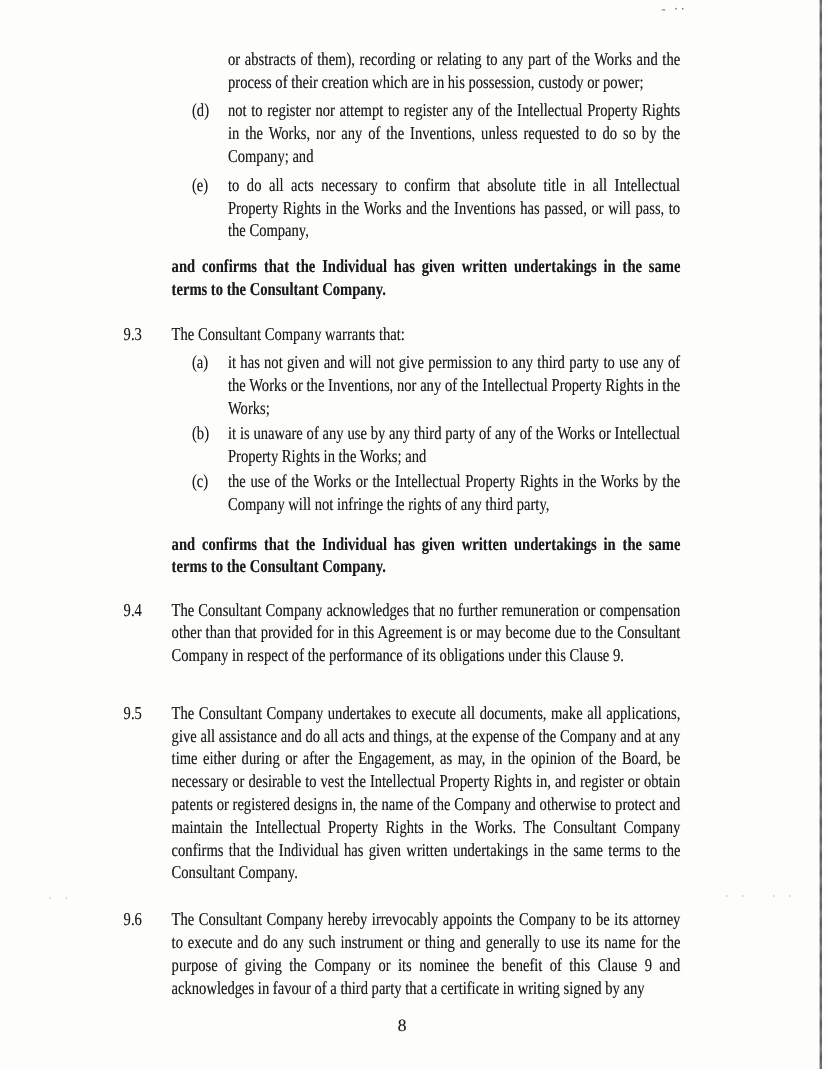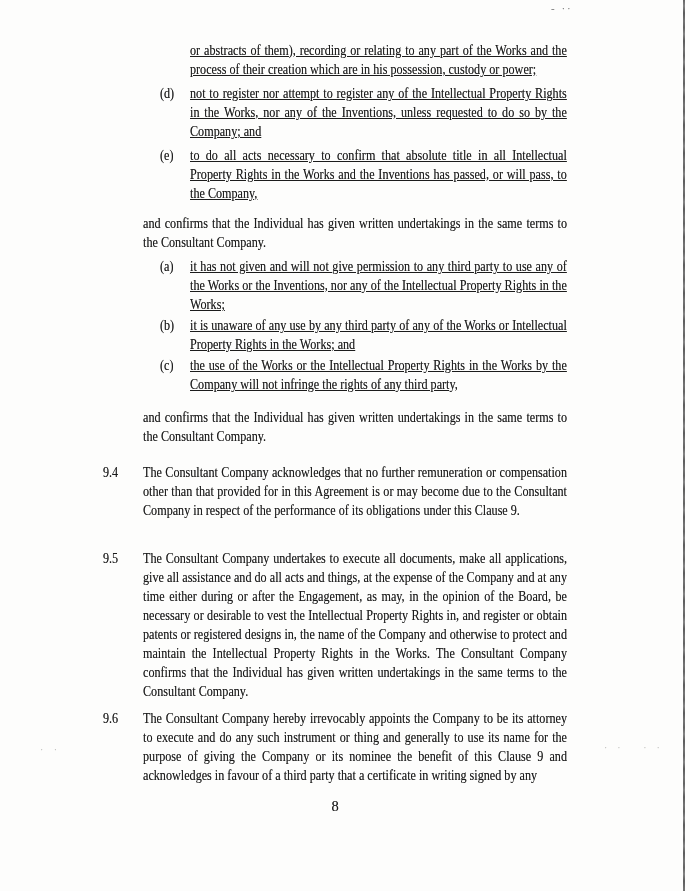--- a/index.html
+++ b/index.html
@@ -17,31 +17,31 @@
     width: 464px;
     font-size: 15.2px;
     line-height: 19px;
     text-shadow: 0 0 0.5px rgba(40,40,40,0.55);
   }
   .row { display: flex; align-items: flex-start; }
   .num { width: 40px; flex: none; }
   .sub { margin-left: 57px; }
   .slabel { width: 30px; flex: none; }
   .w-main { width: 424px; flex: none; }
-  .w-sub  { width: 377px; flex: none; text-decoration: underline; }
+  .w-sub  { width: 377px; flex: none; }
   
   .jt {
     text-align: justify;
     transform: scaleX(0.8);
     transform-origin: 0 0;
   }
   .w-main > .jt { width: 530px; }
   .w-sub  > .jt { width: 471px; }
   .hang { margin-left: 87px; }
-  .close { margin-left: 40px; }
+  .close { margin-left: 40px; font-weight: bold; }
   .sx { display: inline-block; transform: scaleX(0.8); transform-origin: 0 0; white-space: nowrap; }
   .pagenum {
     width: 464px;
     text-align: center;
     margin-top: 13px;
     font-size: 14.5px;
   }
   
   .scanline {
     position: absolute;
@@ -87,20 +87,26 @@
     <div class="slabel"><span class="sx">(e)</span></div>
     <div class="w-sub">
         <div class="jt">to do all acts necessary to confirm that absolute title in all Intellectual Property Rights in the Works and the Inventions has passed, or will pass, to the Company,</div>
       </div>
   </div>
 
   <div class="close w-main" style="margin-top:11px">
     <div class="jt">and confirms that the Individual has given written undertakings in the same terms to the Consultant Company.</div>
   </div>
 
+  <div class="row" style="margin-top:18px">
+    <div class="num"><span class="sx">9.3</span></div>
+    <div class="w-main">
+        <div class="jt">The Consultant Company warrants that:</div>
+      </div>
+  </div>
 
   <div class="row sub" style="margin-top:5px">
     <div class="slabel"><span class="sx">(a)</span></div>
     <div class="w-sub">
         <div class="jt">it has not given and will not give permission to any third party to use any of the Works or the Inventions, nor any of the Intellectual Property Rights in the Works;</div>
       </div>
   </div>
 
   <div class="row sub" style="margin-top:2px">
     <div class="slabel"><span class="sx">(b)</span></div>
@@ -127,21 +133,21 @@
       </div>
   </div>
 
   <div class="row" style="margin-top:29px">
     <div class="num"><span class="sx">9.5</span></div>
     <div class="w-main">
         <div class="jt">The Consultant Company undertakes to execute all documents, make all applications, give all assistance and do all acts and things, at the expense of the Company and at any time either during or after the Engagement, as may, in the opinion of the Board, be necessary or desirable to vest the Intellectual Property Rights in, and register or obtain patents or registered designs in, the name of the Company and otherwise to protect and maintain the Intellectual Property Rights in the Works. The Consultant Company confirms that the Individual has given written undertakings in the same terms to the Consultant Company.</div>
       </div>
   </div>
 
-  <div class="row" style="margin-top:8px">
+  <div class="row" style="margin-top:20px">
     <div class="num"><span class="sx">9.6</span></div>
     <div class="w-main">
         <div class="jt">The Consultant Company hereby irrevocably appoints the Company to be its attorney to execute and do any such instrument or thing and generally to use its name for the purpose of giving the Company or its nominee the benefit of this Clause 9 and acknowledges in favour of a third party that a certificate in writing signed by any</div>
       </div>
   </div>
 
   <div class="pagenum">8</div>
 
 </div>
 

